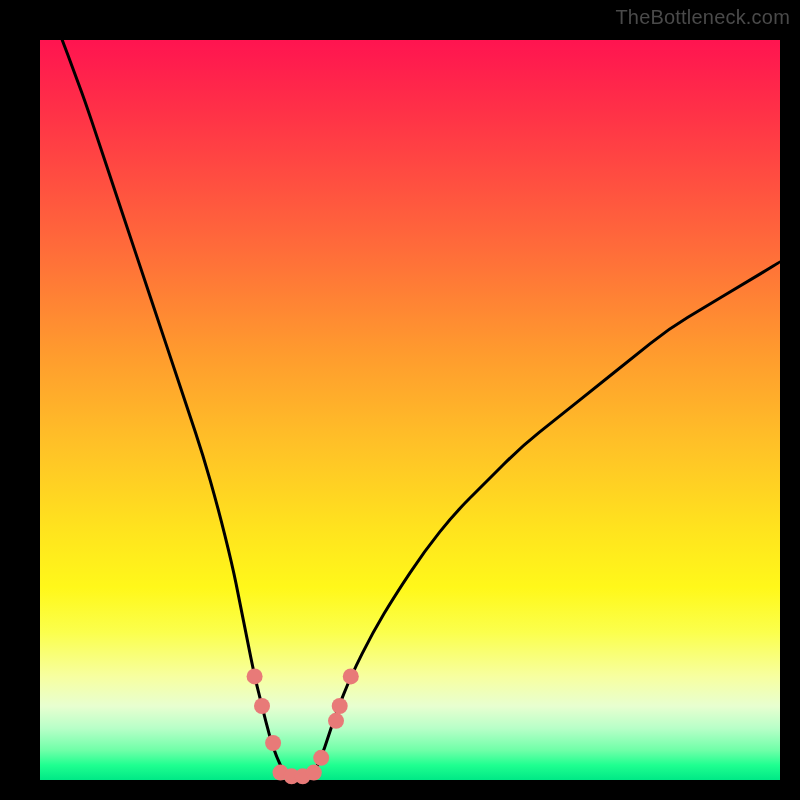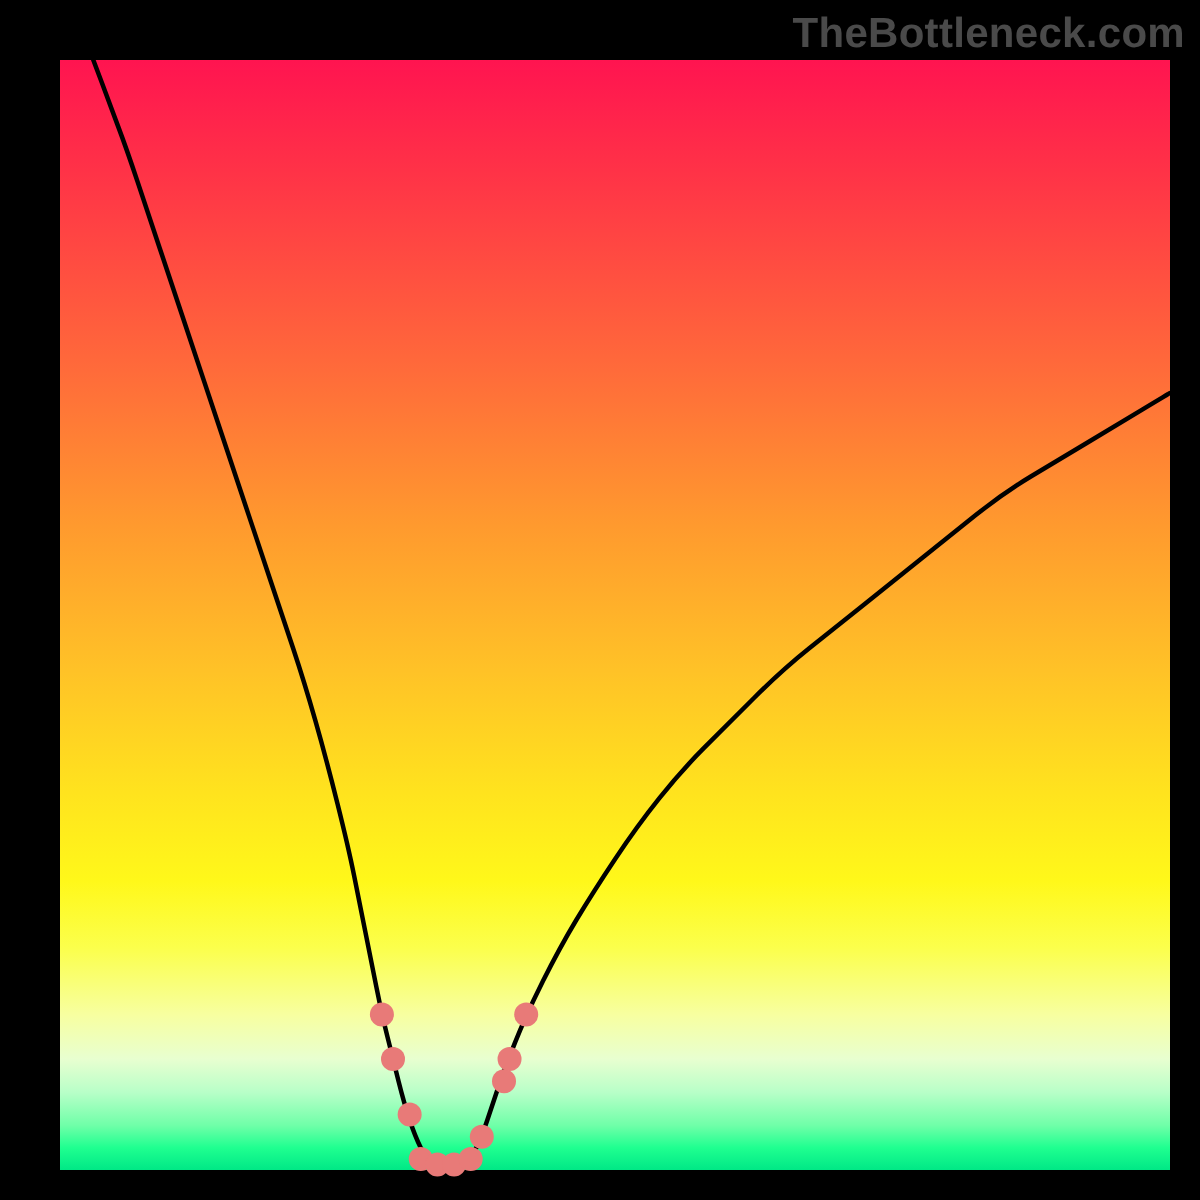--- a/index.html
+++ b/index.html
@@ -41,22 +41,22 @@
       #6fffa8 96%,
       #1fff90 98%,
       #00e886 100%
     );
   }
   .watermark {
     position: absolute;
     top: 6px;
     right: 10px;
     color: #4a4a4a;
-    font-size: 28px;
-    font-weight: 700;
+    font-size: 20px;
+    font-weight: 400;
     letter-spacing: 0.2px;
     user-select: none;
   }
   svg.curve-layer {
     position: absolute;
     left: 0;
     top: 0;
     width: 740px;
     height: 740px;
     overflow: visible;

